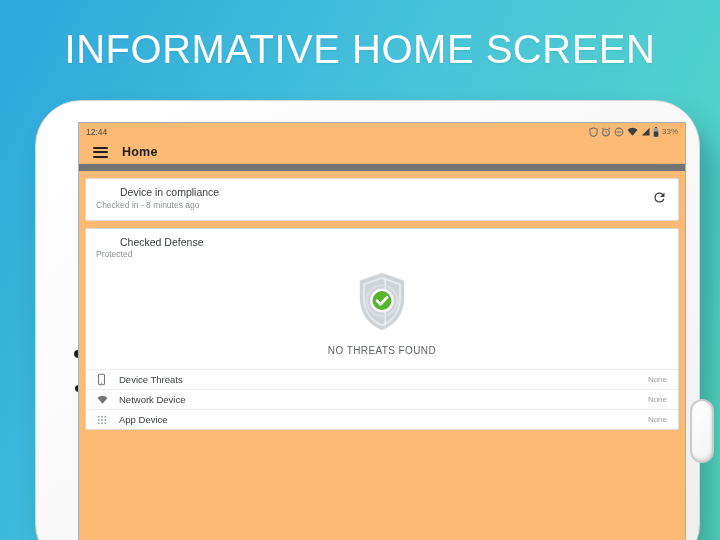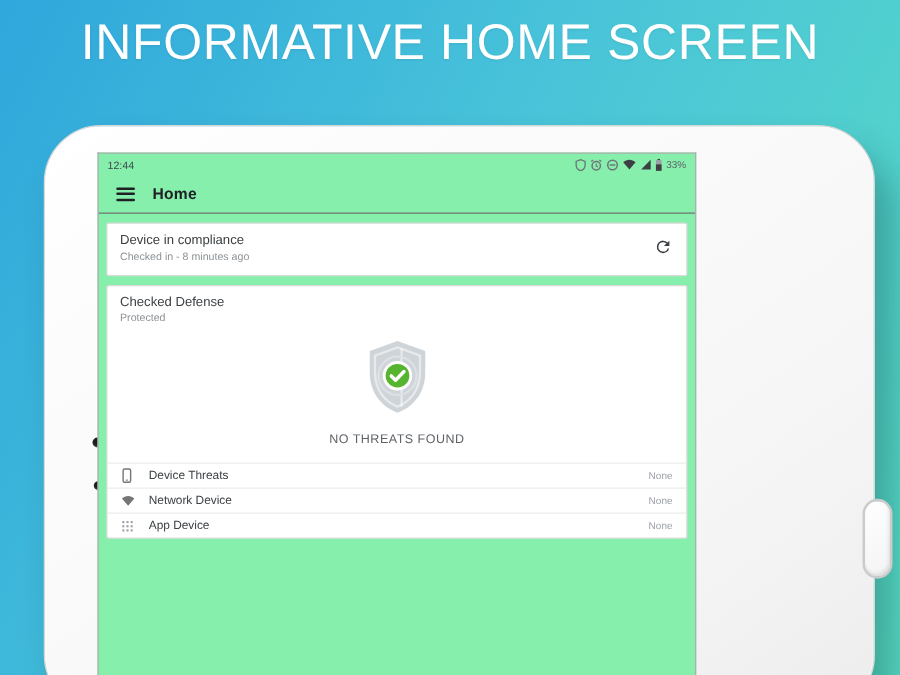--- a/index.html
+++ b/index.html
@@ -5,21 +5,21 @@
   * { margin: 0; padding: 0; box-sizing: border-box; }
   html, body { width: 720px; height: 540px; overflow: hidden; }
   body {
     font-family: "Liberation Sans", sans-serif;
     background: linear-gradient(118deg, #2fa7dc 0%, #49c4d9 48%, #59dcc4 100%);
     position: relative;
   }
 
   
   .banner-title {
-    position: absolute; top: 12px; left: 0; width: 100%;
+    position: absolute; top: 27px; left: 0; width: 100%;
     text-align: center; color: #ffffff;
     font-size: 40px; font-weight: 400; letter-spacing: 0.5px;
     text-shadow: 0 1px 2px rgba(0,0,0,0.08);
   }
 
   
   .tablet {
     position: absolute; left: 35px; top: 100px; width: 665px; height: 470px;
     background: linear-gradient(145deg, #ffffff 0%, #f6f6f6 70%, #ededed 100%);
     border: 1px solid #d6d6d6; border-radius: 46px;
@@ -33,51 +33,51 @@
   .bezel-dot.sensor { left: 39px; top: 284px; width: 7px; height: 7px; }
   .home-button {
     position: absolute; left: 654px; top: 298px; width: 24px; height: 64px;
     border: 2px solid #cbcbcb; border-radius: 13px;
     background: linear-gradient(135deg, #ffffff, #f3f3f3);
     box-shadow: inset -1px -2px 3px rgba(0,0,0,0.10);
   }
 
   
   .screen {
-    position: absolute; left: 78px; top: 122px; width: 479px; height: 418px;
-    background: #86efac; border: 1px solid #aeaeae; border-bottom: none;
+    position: absolute; left: 78px; top: 122px; width: 608px; height: 418px;
+    background: #fdba74; border: 1px solid #aeaeae; border-bottom: none;
     display: flex; flex-direction: column;
   }
 
   .status-bar {
     height: 17px; padding: 0 7px; flex: 0 0 auto;
     display: flex; align-items: center; justify-content: space-between;
   }
   .status-time { font-size: 8.5px; color: #41464b; }
   .status-right { display: flex; align-items: center; gap: 3px; }
   .status-right svg { display: block; }
   .status-batt-text { font-size: 8px; color: #5f6368; }
 
   .app-bar {
     height: 31px; padding: 0 14px; flex: 0 0 auto;
     display: flex; align-items: center; gap: 14px;
-    border-bottom: 1px solid #737373;
+    border-bottom: 7px solid #737373;
   }
   .hamburger { width: 15px; display: flex; flex-direction: column; gap: 2.5px; cursor: pointer; }
   .hamburger span { display: block; height: 2px; background: #202124; border-radius: 1px; }
   .app-bar-title { font-size: 12.5px; font-weight: bold; color: #202124; letter-spacing: 0.2px; }
 
   .content { flex: 1 1 auto; padding: 7px 6px; }
 
   .card {
     background: #ffffff; border: 1px solid #d9d9d9; border-radius: 2px;
     margin-bottom: 7px; position: relative;
   }
   .card-head { padding: 6px 10px 8px; }
-  .card-title { font-size: 10.5px; color: #3c4043; line-height: 1.4; }
+  .card-title { font-size: 10.5px; color: #3c4043; line-height: 1.4; margin-left: 24px; }
   .card-sub { font-size: 8.5px; color: #8d9296; line-height: 1.4; }
 
   .refresh-btn {
     position: absolute; right: 10px; top: 50%; transform: translateY(-50%);
     width: 18px; height: 18px; display: flex; align-items: center; justify-content: center;
     background: none; border: none; cursor: pointer;
   }
 
   .shield-wrap { text-align: center; margin-top: 2px; }
   .status-message {

